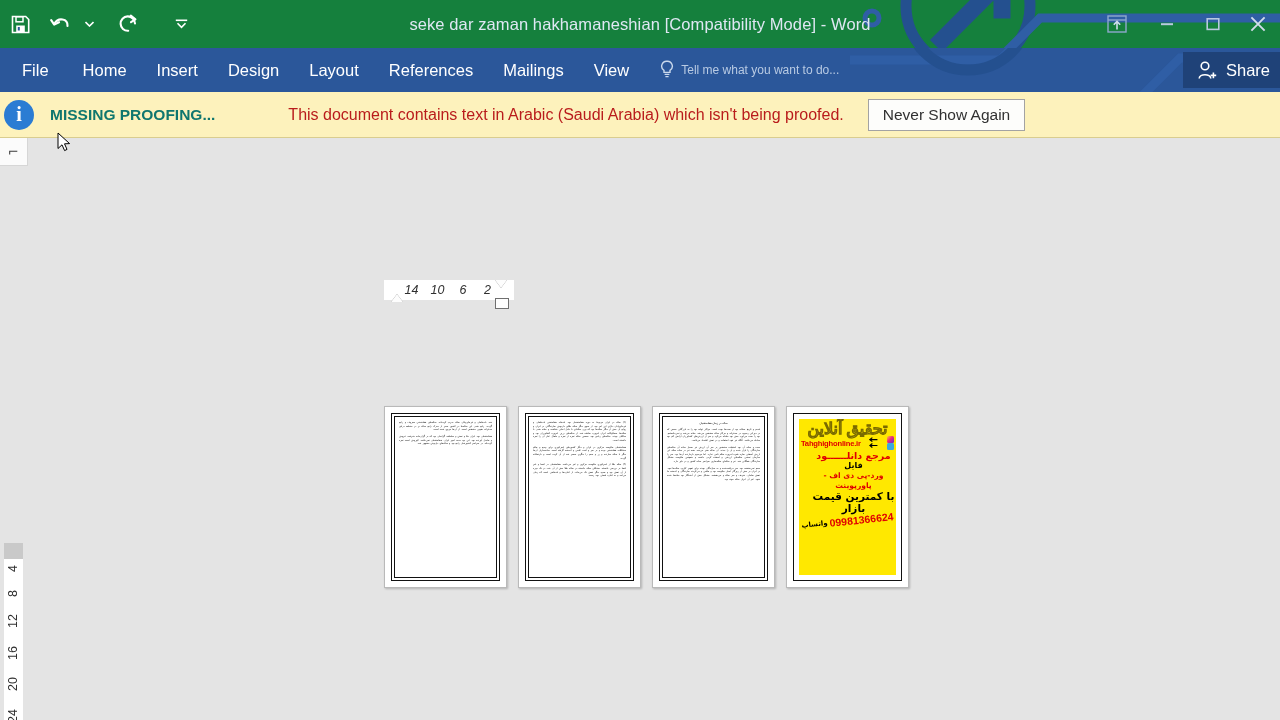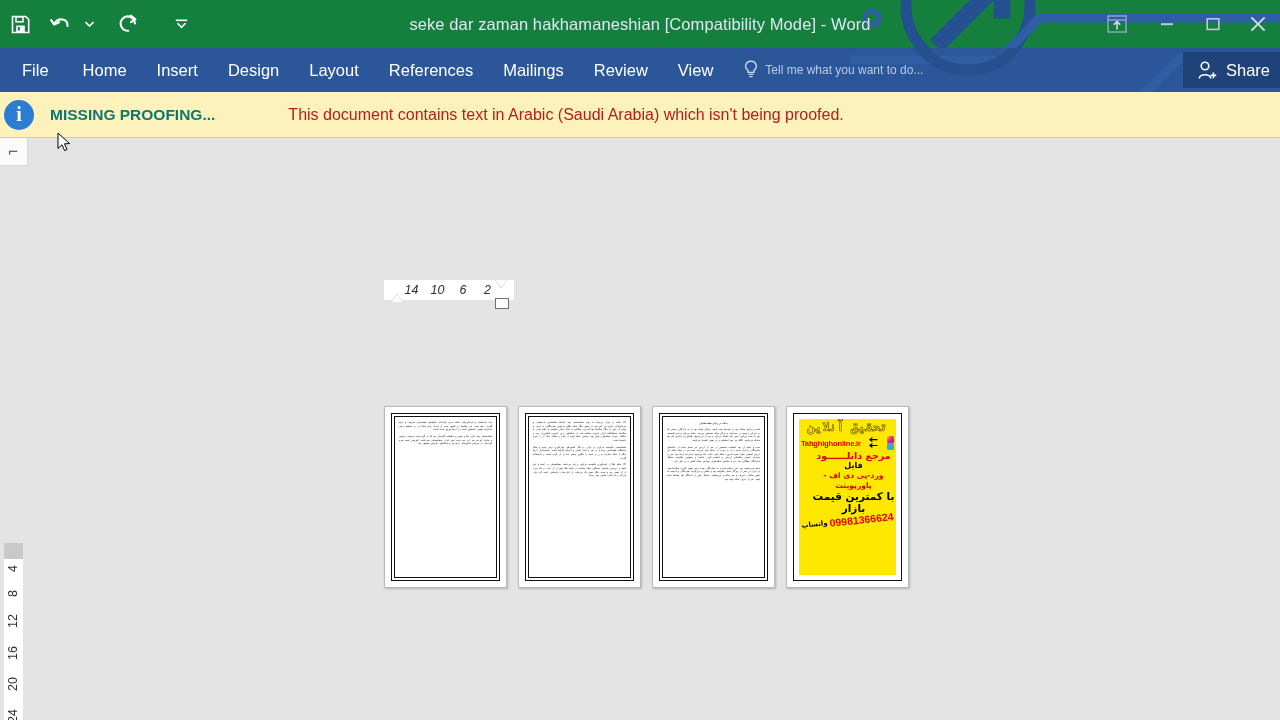--- a/index.html
+++ b/index.html
@@ -168,23 +168,23 @@
   }
 
   
   .ad{
     position:absolute;left:5px;top:5px;right:5px;bottom:5px;
     background:#ffe800;box-sizing:border-box;overflow:hidden;
     display:flex;flex-direction:column;align-items:center;
     padding:3px 2px 2px 2px;
   }
   .ad-logo{
-    direction:rtl;font-size:12px;line-height:13px;color:#ffe800;
+    direction:rtl;font-size:16px;line-height:13px;color:#ffe800;
     -webkit-text-stroke:0.7px #7a6a00;
-    font-weight:bold;font-family:Liberation Mono, monospace;
+    font-weight:bold;font-family:Liberation Serif, serif;
     text-shadow:0 0 .5px #8c7a00;margin-bottom:1px;
   }
   .ad-url-row{display:flex;align-items:center;gap:8px;width:100%;justify-content:center;}
   .ad-url{
     color:#e00000;font-size:7.6px;font-weight:bold;line-height:9px;
     font-family:"Liberation Sans",sans-serif;letter-spacing:-.2px;
   }
   .ad-arrows{display:flex;flex-direction:column;gap:0px;margin-left:1px;}
   .ad-soc{width:7px;height:7px;border-radius:1.5px;display:block;}
   .ad-soc.ig{background:linear-gradient(135deg,#f9ce34,#ee2a7b 45%,#6228d7);}
@@ -305,23 +305,20 @@
       <div class="tab">
           <span>Layout</span>
         </div>
       <div class="tab">
           <span>References</span>
         </div>
       <div class="tab">
           <span>Mailings</span>
         </div>
       <div class="tab">
-          <span>Review</span>
-        </div>
-      <div class="tab">
           <span>View</span>
         </div>
       <div class="tellme">
         <span class="bulb">
           <svg width="14" height="19" viewBox="0 0 14 19">
             <path d="M7 1.2 A5 5 0 0 0 4 10.4 V12.4 H10 V10.4 A5 5 0 0 0 7 1.2Z" fill="none" stroke="#c9d8ec" stroke-width="1.4"></path>
             <path d="M4.6 14.4 H9.4 M5.4 16.6 H8.6" stroke="#c9d8ec" stroke-width="1.4"></path>
           </svg>
         </span>
         <span>Tell me what you want to do...</span>
@@ -337,20 +334,21 @@
       <span>Share</span>
     </div>
   </div>
 
   <div class="msgbar">
     <div class="msg-info">
         <span>i</span>
       </div>
     <div class="msg-title">MISSING PROOFING...</div>
     <div class="msg-body">This document contains text in Arabic (Saudi Arabia) which isn't being proofed.</div>
+    <div class="msg-btn">Never Show Again</div>
   </div>
 
   <div class="canvas">
 
     <div class="hr-margin-l"></div>
     <div class="hr-margin-r"></div>
     <div class="hruler">
       <div class="nums">
         <span style="width:26px">14</span>
         <span style="width:26px">10</span>

